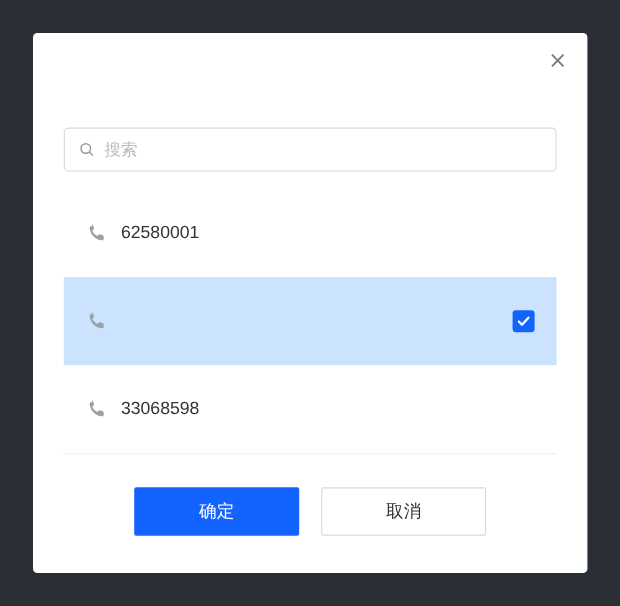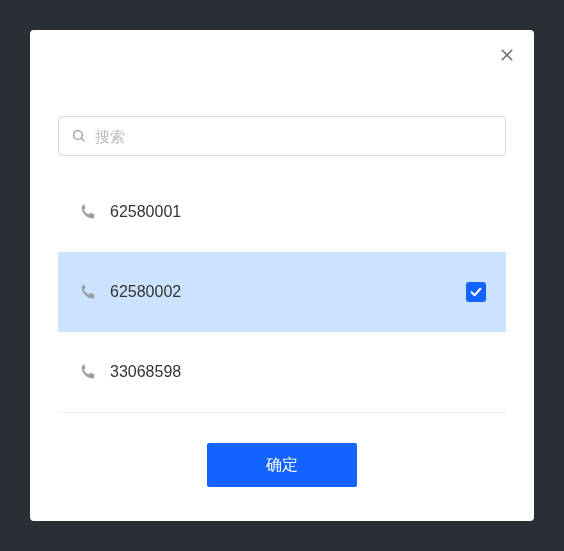--- a/index.html
+++ b/index.html
@@ -159,35 +159,35 @@
         </span>
         <span class="phone-number">62580001</span>
       </div>
 
       <div class="list-item selected">
         <span class="phone-icon">
           <svg viewBox="0 0 24 24" fill="currentColor">
               <path d="M6.6 2.5c.6 0 1.1.4 1.3 1l1 3c.1.5 0 1-.4 1.4L7 9.4c1.2 2.4 3.2 4.4 5.6 5.6l1.5-1.5c.4-.4.9-.5 1.4-.4l3 1c.6.2 1 .7 1 1.3v2.9c0 .9-.8 1.6-1.7 1.5C10.2 19 5 13.8 4.2 6.2 4.1 5.3 4.8 4.5 5.7 4.5H6.6z"></path>
             </svg>
         </span>
-        <span class="phone-number">62580002</span>
         <span class="check">
           <svg viewBox="0 0 24 24" fill="none" stroke="#fff" stroke-width="3.5" stroke-linecap="round" stroke-linejoin="round">
             <polyline points="4.5 12.5 9.5 17.5 19.5 6.5"></polyline>
           </svg>
         </span>
       </div>
 
       <div class="list-item">
         <span class="phone-icon">
           <svg viewBox="0 0 24 24" fill="currentColor">
               <path d="M6.6 2.5c.6 0 1.1.4 1.3 1l1 3c.1.5 0 1-.4 1.4L7 9.4c1.2 2.4 3.2 4.4 5.6 5.6l1.5-1.5c.4-.4.9-.5 1.4-.4l3 1c.6.2 1 .7 1 1.3v2.9c0 .9-.8 1.6-1.7 1.5C10.2 19 5 13.8 4.2 6.2 4.1 5.3 4.8 4.5 5.7 4.5H6.6z"></path>
             </svg>
         </span>
         <span class="phone-number">33068598</span>
       </div>
     </div>
 
     <div class="actions">
       <button class="btn btn-primary">确定</button>
+      <button class="btn btn-default">取消</button>
     </div>
   </div>
 </div>
 
 </body></html>

